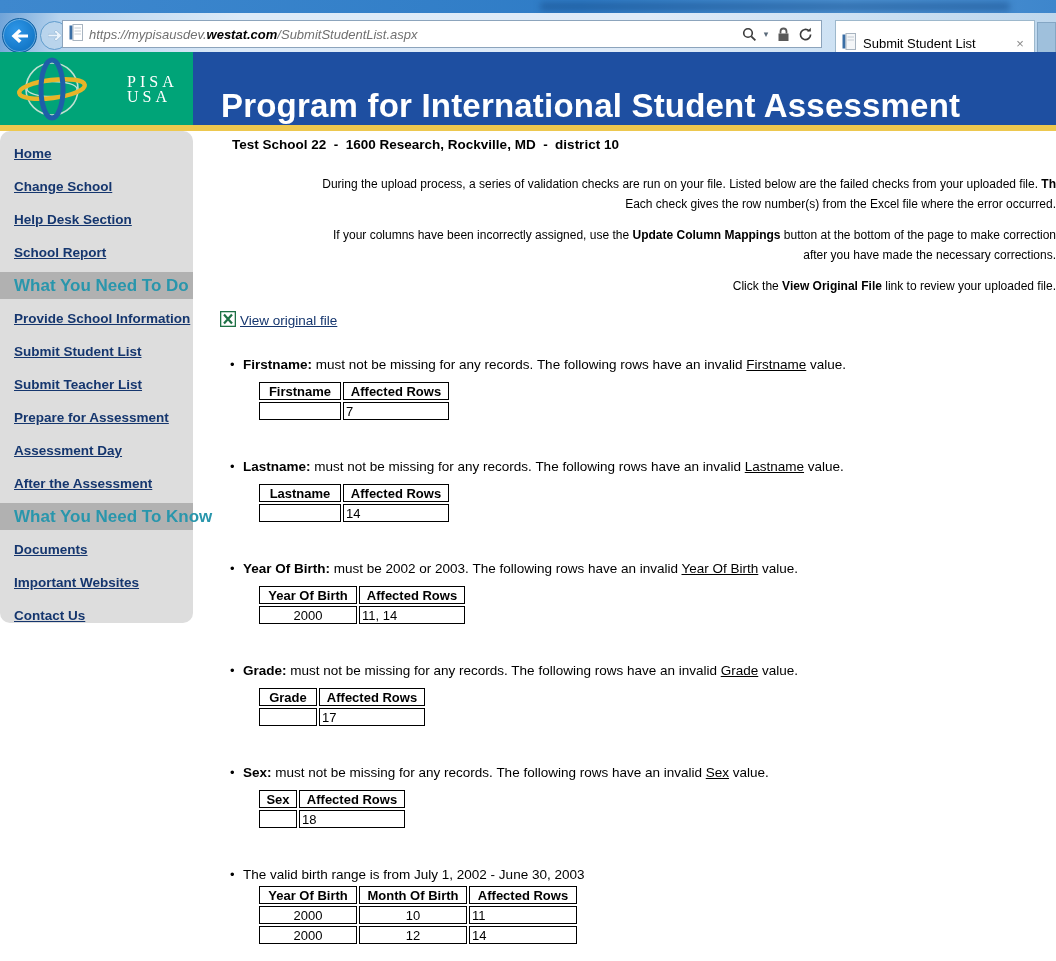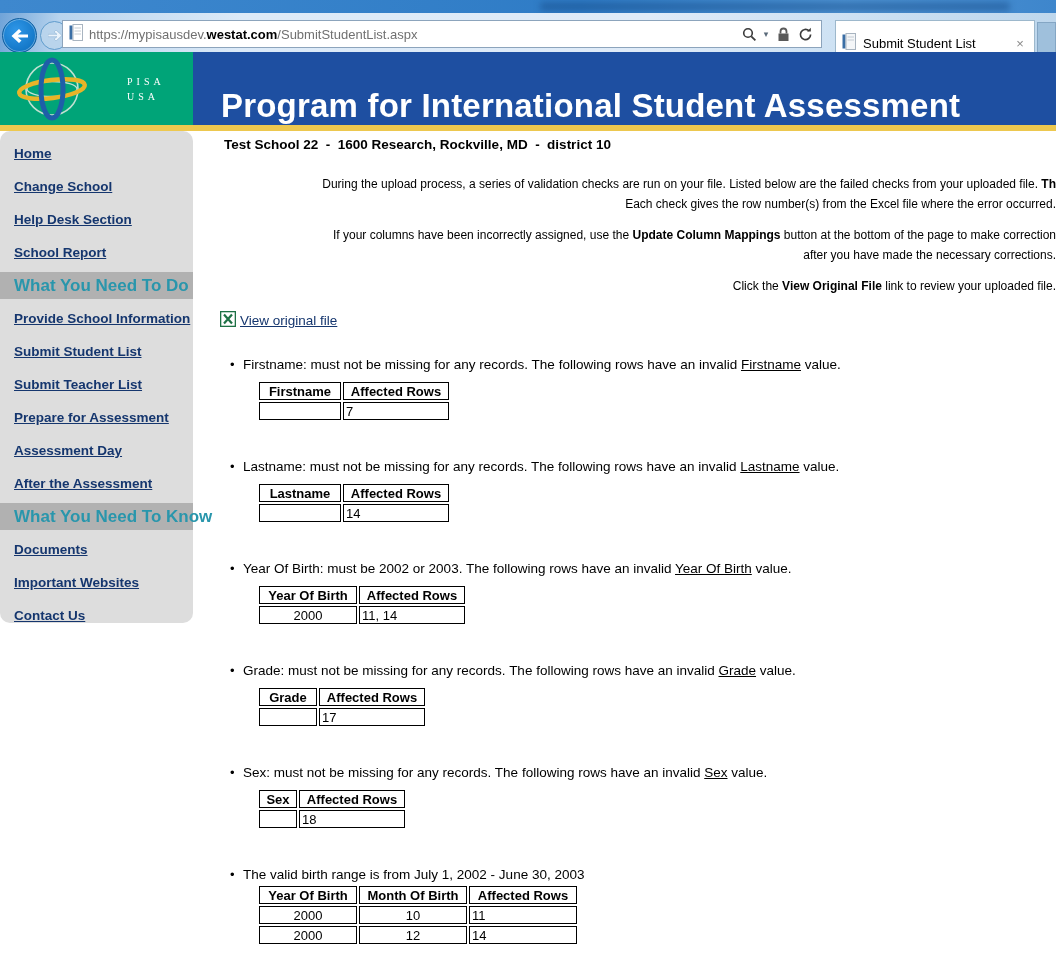--- a/index.html
+++ b/index.html
@@ -29,72 +29,72 @@
   .fwd-btn{
     left:40px;top:8px;width:27px;height:27px;
     background:#B9D4EC;border:1px solid #5E9BCC;
   }
   .addrbar{
     position:absolute;left:62px;top:7px;width:760px;height:28px;
     background:#fff;border:1px solid #8CA4BC;box-sizing:border-box;
     display:flex;align-items:center;
   }
   .addr-page-icon{margin:0 6px 0 6px;flex:0 0 auto;}
-  .url{font-size:13px;white-space:nowrap;overflow:hidden;flex:1 1 auto;color:#707070;}
+  .url{font-size:13px;white-space:nowrap;overflow:hidden;flex:1 1 auto;color:#707070;font-style:italic;}
   .url .domain{color:#000;font-weight:bold;}
   .addr-icons{display:flex;align-items:center;gap:2px;padding-right:6px;flex:0 0 auto;}
   .addr-icons .icon{width:20px;height:22px;display:flex;align-items:center;justify-content:center;cursor:pointer;}
   .caret{width:10px;height:22px;display:flex;align-items:center;justify-content:center;cursor:pointer;color:#5A6A7A;font-size:9px;}
   .tab{
     position:absolute;left:835px;top:7px;width:200px;height:45px;
     background:#fff;border:1px solid #9DB8CC;border-bottom:none;box-sizing:border-box;
     display:flex;align-items:center;padding:0 6px;cursor:pointer;
   }
   .tab-title{font-size:13px;margin-left:7px;flex:1 1 auto;white-space:nowrap;overflow:hidden;}
   .tab-close{color:#8A8A8A;font-size:13px;width:16px;text-align:center;cursor:pointer;}
   .newtab{
     position:absolute;left:1037px;top:9px;width:19px;height:31px;
     background:#9FC0DC;border:1px solid #84A6C4;box-sizing:border-box;cursor:pointer;
   }
   
   .logo-box{
     position:absolute;left:0;top:52px;width:193px;height:73px;background:#00A478;
     display:flex;align-items:center;
   }
-  .logo-text{color:#fff;font-family:"Liberation Serif",serif;font-size:10px;letter-spacing:4px;line-height:15px;margin-left:2px;}
+  .logo-text{color:#fff;font-family:"Liberation Serif",serif;font-size:16px;letter-spacing:4px;line-height:15px;margin-left:2px;}
   .banner{
     position:absolute;left:193px;top:52px;width:863px;height:73px;background:#1E4FA1;
     display:flex;align-items:flex-end;
   }
   .banner-title{color:#fff;font-size:33px;font-weight:bold;margin-left:28px;white-space:nowrap;letter-spacing:0.2px;}
   .yellowbar{position:absolute;left:0;top:125px;width:1056px;height:6px;background:#EDC84F;}
   
   .sidebar{position:absolute;left:0;top:131px;width:193px;height:492px;background:#DDDDDD;padding-top:6px;box-sizing:border-box;border-radius:10px;}
   .side-link{
     height:33px;display:flex;align-items:center;padding-left:14px;
     color:#15366E;font-size:13.5px;font-weight:bold;text-decoration:underline;cursor:pointer;white-space:nowrap;
   }
   .side-band{
     height:27px;margin:3px 0;background:#B1B1B1;display:flex;align-items:center;padding-left:14px;
     color:#2996AC;font-size:17px;font-weight:bold;white-space:nowrap;
   }
   
   .main{position:absolute;left:193px;top:131px;width:863px;padding:6px 0 0 27px;box-sizing:border-box;}
-  .school-line{font-size:13.5px;font-weight:bold;white-space:pre;margin:0 0 0 4px;}
+  .school-line{font-size:13.5px;font-weight:bold;white-space:pre;margin:0 0 0 12px;}
   .para{font-size:12px;line-height:20px;margin-top:11px;text-align:right;}
   .para .ln{white-space:nowrap;}
   .para.first{margin-top:22px;}
   .viewfile{margin-top:15px;font-size:13.5px;display:flex;align-items:center;}
   .viewfile a{color:#15366E;text-decoration:underline;cursor:pointer;margin-left:4px;}
   .checks{margin-top:27px;padding-left:23px;}
   .check{margin-bottom:37px;}
   .check.tight{margin-bottom:16px;}
   .check-text{font-size:13.5px;white-space:nowrap;position:relative;}
   .check-text::before{content:"•";position:absolute;left:-13px;top:0;font-size:13px;}
-  .check-text .lbl{font-weight:normal;margin-top:15px;}
+  .check-text .lbl{font-weight:bold;margin-top:15px;}
   .check-text .term{text-decoration:underline;}
   .check table{border-collapse:separate;border-spacing:2px;table-layout:fixed;margin:8px 0 0 14px;}
   .check.tight table{margin-top:2px;}
   .check th,.check td{border:1px solid #000;font-size:13px;height:16px;padding:0 3px;overflow:hidden;box-sizing:content-box;}
   .check th{font-weight:bold;text-align:center;white-space:nowrap;}
   .check td.c{text-align:center;}
   .check td.l{text-align:left;padding-left:2px;}
 </style>
 </head>
 <body>

